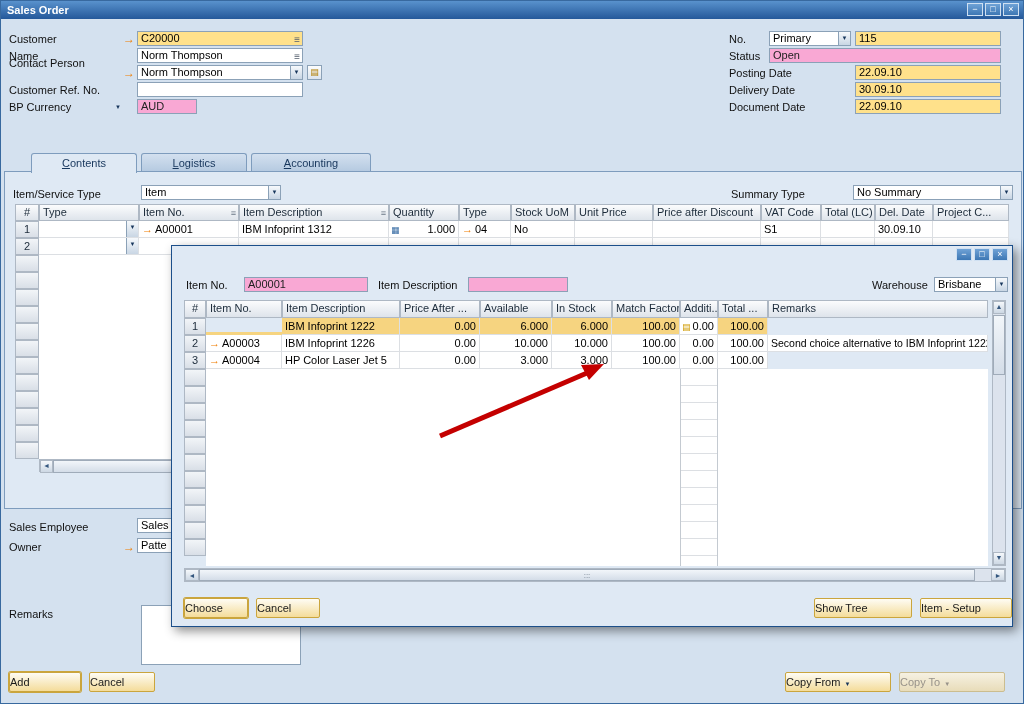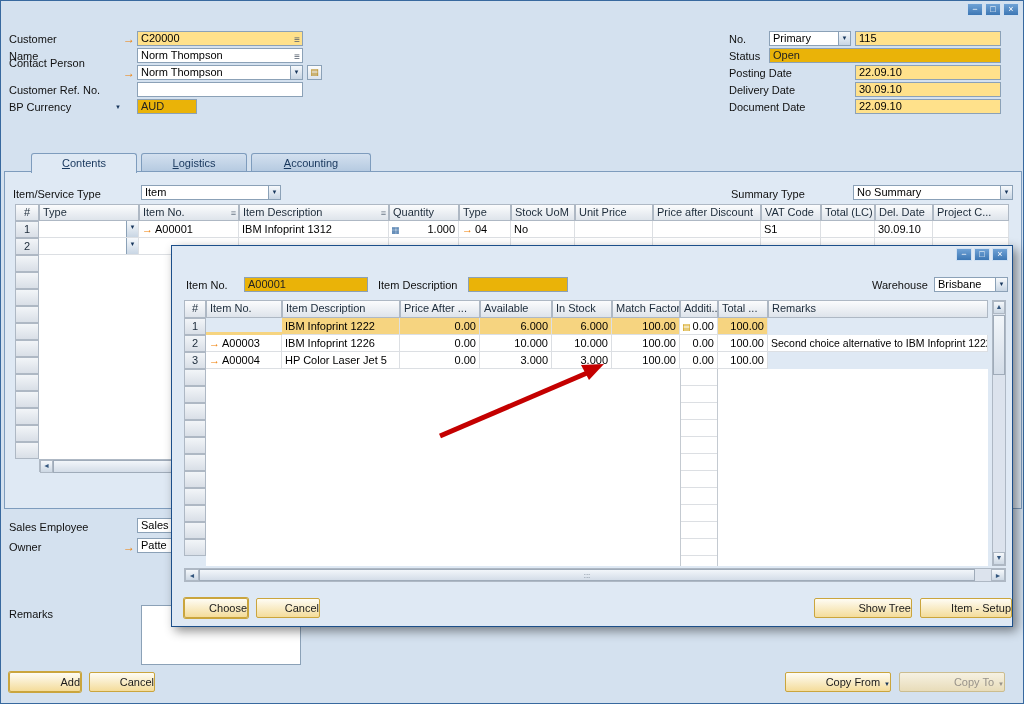--- a/index.html
+++ b/index.html
@@ -10,21 +10,21 @@
 
   .titlebar { position:absolute; left:0; top:0; height:18px; background:linear-gradient(180deg,#5992cd,#24589a);
               color:#fff; font-weight:bold; line-height:18px; padding-left:6px; }
   .tb-btn { position:absolute; top:2px; width:16px; height:13px; background:linear-gradient(#6fa2d6,#3d77b4);
             border:1px solid #cfe0f2; color:#fff; font-size:9px; line-height:10px; text-align:center; }
 
   .lbl { position:absolute; height:14px; line-height:14px; color:#101010; white-space:nowrap; }
   .field { position:absolute; height:15px; background:#fff; border:1px solid #8ba1b7; line-height:13px;
            padding:0 3px; white-space:nowrap; overflow:hidden; }
   .yellow { background:#ffe18b; }
-  .grayf { background:#eab308; color:#222; }
+  .grayf { background:#f9a8d4; color:#222; }
   .dd { position:absolute; right:0; top:0; bottom:0; width:12px; background:linear-gradient(#f6f9fc,#c9d6e4);
         border-left:1px solid #8ba1b7; font-size:6px; line-height:13px; text-align:center; color:#17365c; }
   .mini-dd { position:absolute; font-size:6px; color:#17365c; }
   .linkarrow { position:absolute; width:13px; height:14px; color:#ef7d00; font-weight:bold; line-height:14px; font-size:12px; }
   .selicon { position:absolute; right:2px; top:1px; font-size:10px; color:#55606e; }
   .iconbtn { position:absolute; width:15px; height:15px; border:1px solid #8ba1b7;
              background:linear-gradient(#fdfdfd,#dbe4ee); text-align:center; line-height:13px; font-size:9px; color:#b07d00; }
 
   .tab { position:absolute; top:152px; height:19px; border:1px solid #7e9cbd; border-bottom:none;
          border-radius:3px 3px 0 0; background:linear-gradient(#d3e0ef,#b4c9e0); text-align:center;
@@ -41,21 +41,21 @@
   .rowhead { position:absolute; height:17px; background:linear-gradient(#f2f5f8,#d9dfe7); border:1px solid #aeb8c4;
              text-align:center; line-height:15px; color:#1c2b3a; }
   .cell { position:absolute; height:17px; background:#fff; border-right:1px solid #dcdfe3; border-bottom:1px solid #dcdfe3;
           line-height:16px; padding:0 3px; white-space:nowrap; overflow:hidden; }
   .num { text-align:right; }
   .sel { background:#f6d480; }
   .ar { color:#ef7d00; font-weight:bold; margin-right:2px; }
   .cellicon { position:absolute; left:2px; top:1px; font-size:9px; }
 
   .btn { position:absolute; height:20px; background:linear-gradient(#fefcf4,#f4dc9a); border:1px solid #caa53d;
-         border-radius:2px; text-align:right; line-height:18px; color:#1a1a1a; }
+         border-radius:2px; text-align:left; line-height:18px; color:#1a1a1a; }
   .btn.default { box-shadow:0 0 0 1px #caa53d; }
   .btn.disabled { color:#98938a; background:linear-gradient(#f6f1e2,#e8dcb9); border-color:#cbbd8f; }
   .btn-dd { font-size:6px; margin-left:4px; color:#17365c; }
   .btn.disabled .btn-dd { color:#98938a; }
 
   .sb { position:absolute; background:#dce3ed; border:1px solid #aeb8c4; }
   .sb-btn { position:absolute; background:linear-gradient(#f5f8fb,#cdd8e4); border:1px solid #aeb8c4;
             font-size:7px; text-align:center; color:#33567e; line-height:10px; }
   .sb-thumb { position:absolute; background:linear-gradient(#f2f6fa,#d4dde8); border:1px solid #9fabb9;
               text-align:center; font-size:8px; line-height:10px; color:#6c7a8a; }
@@ -67,20 +67,23 @@
   svg.arrow { position:absolute; left:0; top:0; pointer-events:none; z-index:5; }
   .remarkscell { font-size:10.5px; }
   .additistrip { position:absolute; background:repeating-linear-gradient(to bottom,#fff 0 16px,#dcdfe3 16px 17px);
                  border-left:1px solid #c4cad1; border-right:1px solid #c4cad1; }
 </style>
 </head>
 <body>
 
 <div id="app">
 
+  <div class="titlebar" style="width:1022px">
+    <span>Sales Order</span>
+  </div>
   <div class="tb-btn" style="right:40px">−</div>
   <div class="tb-btn" style="right:22px">□</div>
   <div class="tb-btn" style="right:4px">×</div>
 
   <div class="lbl" style="left:8px;top:31px">Customer</div>
   <span class="linkarrow" style="left:122px;top:31px">→</span>
   <div class="field yellow" style="left:136px;top:30px;width:166px">
     <span>C20000</span>
     <span class="selicon">≡</span>
   </div>

